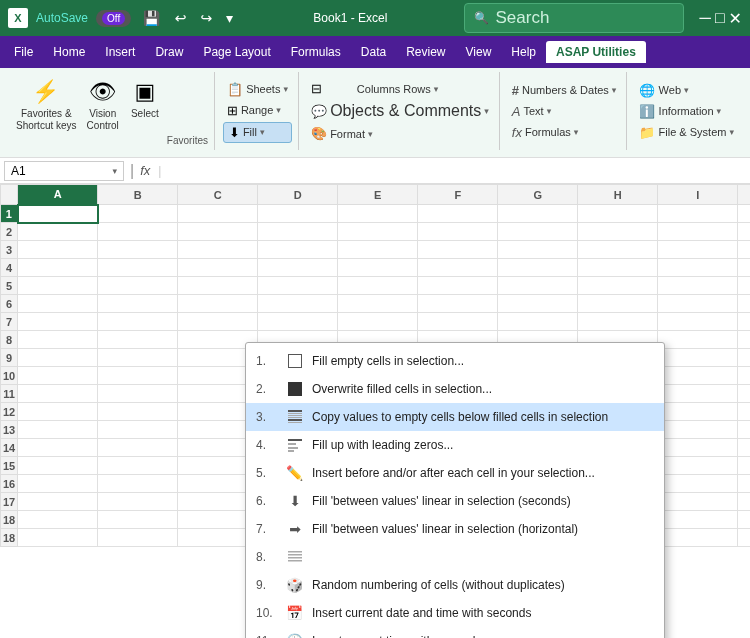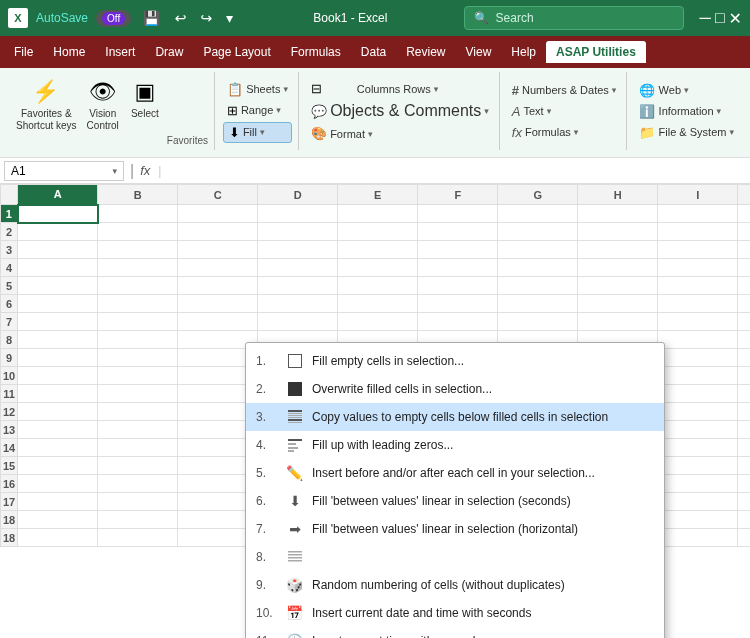--- a/index.html
+++ b/index.html
@@ -42,25 +42,25 @@
     .title-bar-title { flex: 1; text-align: center; font-size: 12px; color: white; }
     .search-box {
       background: #2d8a57;
       border: 1px solid #4aaa77;
       border-radius: 4px;
       padding: 4px 10px;
       color: white;
       display: flex; align-items: center; gap: 6px;
       width: 220px;
     }
-    .search-placeholder { color: #cef0de; font-size: 12px; }
+    .search-placeholder { color: #cef0de; font-size: 17px; }
 
     
     .menu-bar {
-      background: #7f1d1d;
+      background: #4c1d95;
       height: 32px;
       display: flex;
       align-items: center;
       padding: 0 4px;
     }
     .menu-item {
       color: white;
       padding: 4px 10px;
       font-size: 12px;
       cursor: pointer;

